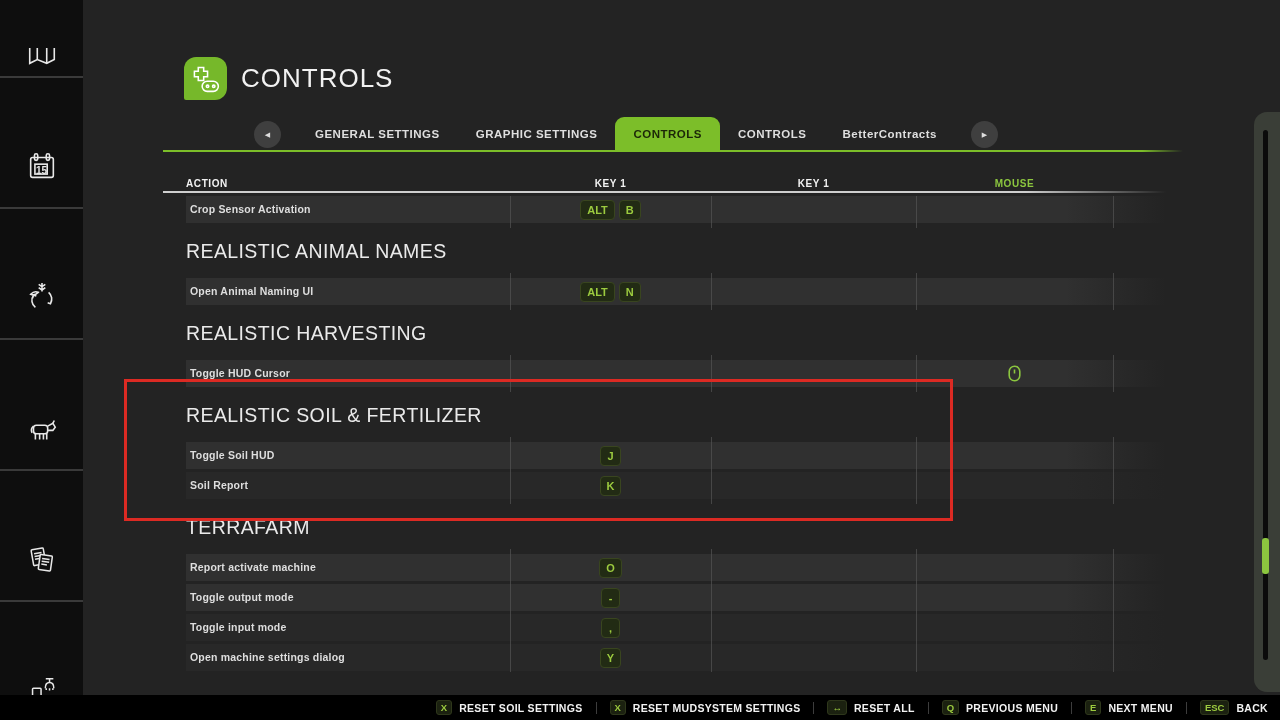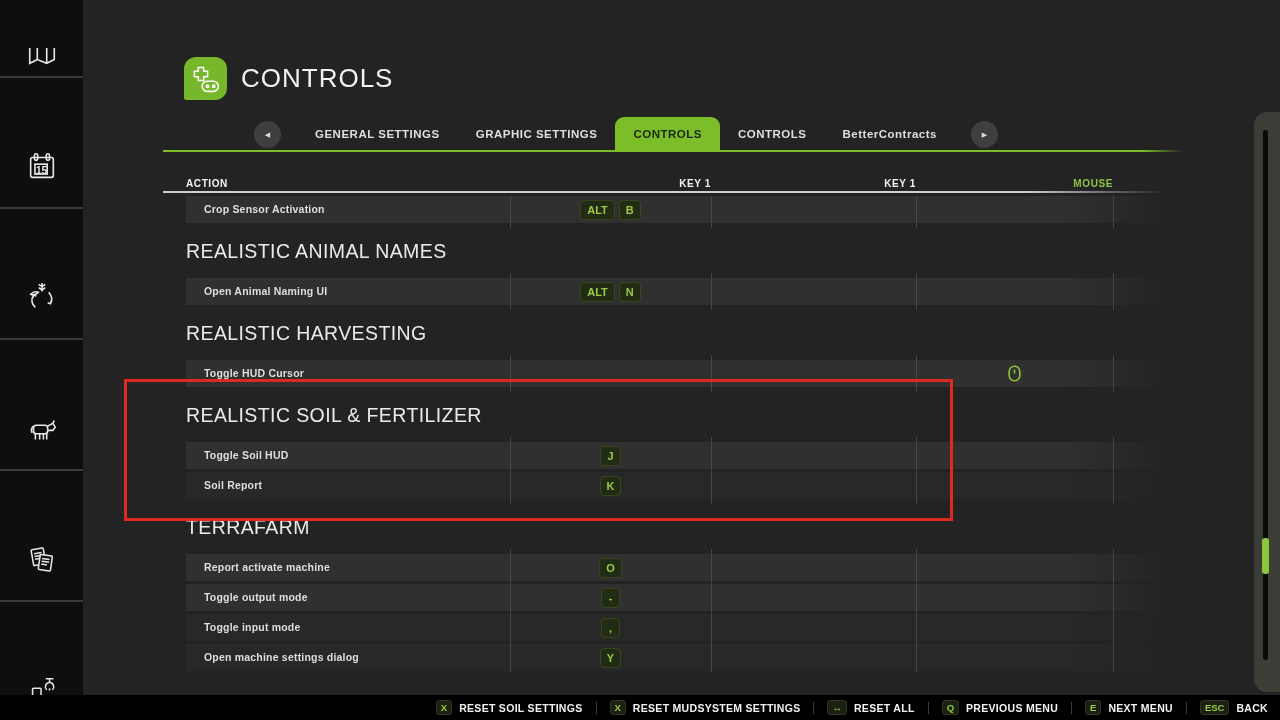--- a/index.html
+++ b/index.html
@@ -42,38 +42,38 @@
   .nav-circle.left{margin-right:16px;} .nav-circle.right{margin-left:16px;}
   .tab{height:35px;line-height:35px;padding:0 18px;font-size:11.5px;font-weight:bold;color:#dfdfdf;
     letter-spacing:.5px;white-space:nowrap;}
   .tab.active{background:var(--green);color:#1c2708;border-radius:9px 9px 0 0;}
   #tab-underline{position:absolute;left:163px;top:150px;width:1020px;height:2px;
     background:linear-gradient(90deg,var(--green) 0 96%,rgba(124,190,41,0));}
 
   
   #table-header{position:absolute;left:186px;top:174px;width:980px;height:14px;font-size:10px;font-weight:bold;
     letter-spacing:.6px;color:#f2f2f2;}
-  #table-header .col{position:absolute;top:4px;text-align:right;}
+  #table-header .col{position:absolute;top:4px;text-align:center;}
   #col-action{left:0;text-align:left;}
   #col-key1{left:324px;width:201px;}
   #col-key2{left:525px;width:205px;}
   #col-mouse{left:730px;width:197px;color:#8cc63f;}
   #header-line{position:absolute;left:163px;top:191px;width:1003px;height:2px;
     background:linear-gradient(90deg,#cfcfcf 0 86%,rgba(207,207,207,0));}
 
   
   #table-body{position:absolute;left:186px;top:196px;width:980px;height:476px;overflow:hidden;}
   .section-title{margin:16px 0 15px;font-size:19.5px;line-height:24px;font-weight:400;
     letter-spacing:.4px;color:#eaeaea;}
   .rows-group{position:relative;}
   .row{position:relative;height:27px;margin-bottom:3px;}
   .row:last-child{margin-bottom:0;}
   .row.light{background:linear-gradient(90deg,var(--row-light) 0 880px,rgba(48,48,48,0) 980px);}
   .row.dark{background:linear-gradient(90deg,var(--row-dark) 0 880px,rgba(40,40,40,0) 980px);}
-  .action-label{position:absolute;left:18px;top:0;line-height:27px;font-size:10.5px;font-weight:bold;
+  .action-label{position:absolute;left:4px;top:0;line-height:27px;font-size:10.5px;font-weight:bold;
     color:#dedede;letter-spacing:.2px;}
   .cell{position:absolute;top:0;height:27px;display:flex;align-items:center;justify-content:center;gap:4px;}
   .cell.key1{left:324px;width:201px;}
   .cell.key2{left:525px;width:205px;}
   .cell.mouse{left:730px;width:197px;}
   .kbd{min-width:19px;height:20px;padding:0 6px;border-radius:4px;background:#222b14;border:1px solid #39451f;
     color:var(--key-green);font-size:11px;font-weight:bold;display:flex;align-items:center;justify-content:center;}
   .vline{position:absolute;top:-5px;bottom:-5px;width:1px;background:#525252;opacity:.75;}
 
   

